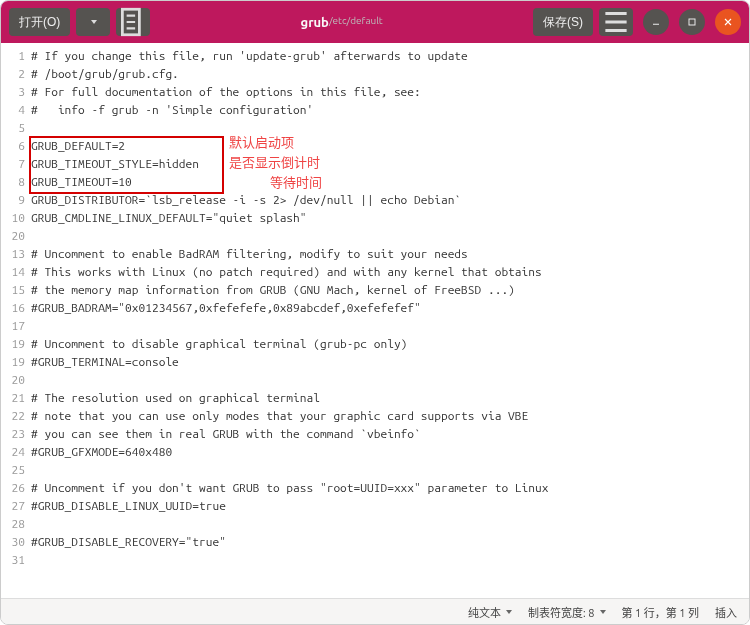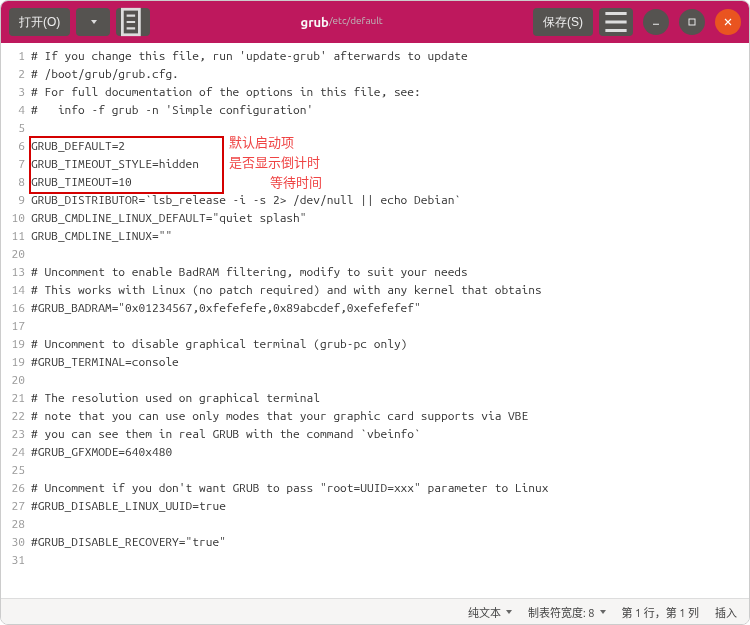--- a/index.html
+++ b/index.html
@@ -166,24 +166,24 @@
     <div class="line"><span class="gutter">1</span><span class="code"># If you change this file, run 'update-grub' afterwards to update</span></div>
     <div class="line"><span class="gutter">2</span><span class="code"># /boot/grub/grub.cfg.</span></div>
     <div class="line"><span class="gutter">3</span><span class="code"># For full documentation of the options in this file, see:</span></div>
     <div class="line"><span class="gutter">4</span><span class="code">#   info -f grub -n 'Simple configuration'</span></div>
     <div class="line"><span class="gutter">5</span><span class="code"></span></div>
     <div class="line"><span class="gutter">6</span><span class="code">GRUB_DEFAULT=2</span></div>
     <div class="line"><span class="gutter">7</span><span class="code">GRUB_TIMEOUT_STYLE=hidden</span></div>
     <div class="line"><span class="gutter">8</span><span class="code">GRUB_TIMEOUT=10</span></div>
     <div class="line"><span class="gutter">9</span><span class="code">GRUB_DISTRIBUTOR=`lsb_release -i -s 2&gt; /dev/null || echo Debian`</span></div>
     <div class="line"><span class="gutter">10</span><span class="code">GRUB_CMDLINE_LINUX_DEFAULT="quiet splash"</span></div>
-    <div class="line"><span class="gutter">11</span><span class="code">GRUB_CMDLINE_LINUX=""</span></div>
     <div class="line"><span class="gutter">20</span><span class="code"></span></div>
     <div class="line"><span class="gutter">13</span><span class="code"># Uncomment to enable BadRAM filtering, modify to suit your needs</span></div>
     <div class="line"><span class="gutter">14</span><span class="code"># This works with Linux (no patch required) and with any kernel that obtains</span></div>
+    <div class="line"><span class="gutter">15</span><span class="code"># the memory map information from GRUB (GNU Mach, kernel of FreeBSD ...)</span></div>
     <div class="line"><span class="gutter">16</span><span class="code">#GRUB_BADRAM="0x01234567,0xfefefefe,0x89abcdef,0xefefefef"</span></div>
     <div class="line"><span class="gutter">17</span><span class="code"></span></div>
     <div class="line"><span class="gutter">19</span><span class="code"># Uncomment to disable graphical terminal (grub-pc only)</span></div>
     <div class="line"><span class="gutter">19</span><span class="code">#GRUB_TERMINAL=console</span></div>
     <div class="line"><span class="gutter">20</span><span class="code"></span></div>
     <div class="line"><span class="gutter">21</span><span class="code"># The resolution used on graphical terminal</span></div>
     <div class="line"><span class="gutter">22</span><span class="code"># note that you can use only modes that your graphic card supports via VBE</span></div>
     <div class="line"><span class="gutter">23</span><span class="code"># you can see them in real GRUB with the command `vbeinfo`</span></div>
     <div class="line"><span class="gutter">24</span><span class="code">#GRUB_GFXMODE=640x480</span></div>
     <div class="line"><span class="gutter">25</span><span class="code"></span></div>

